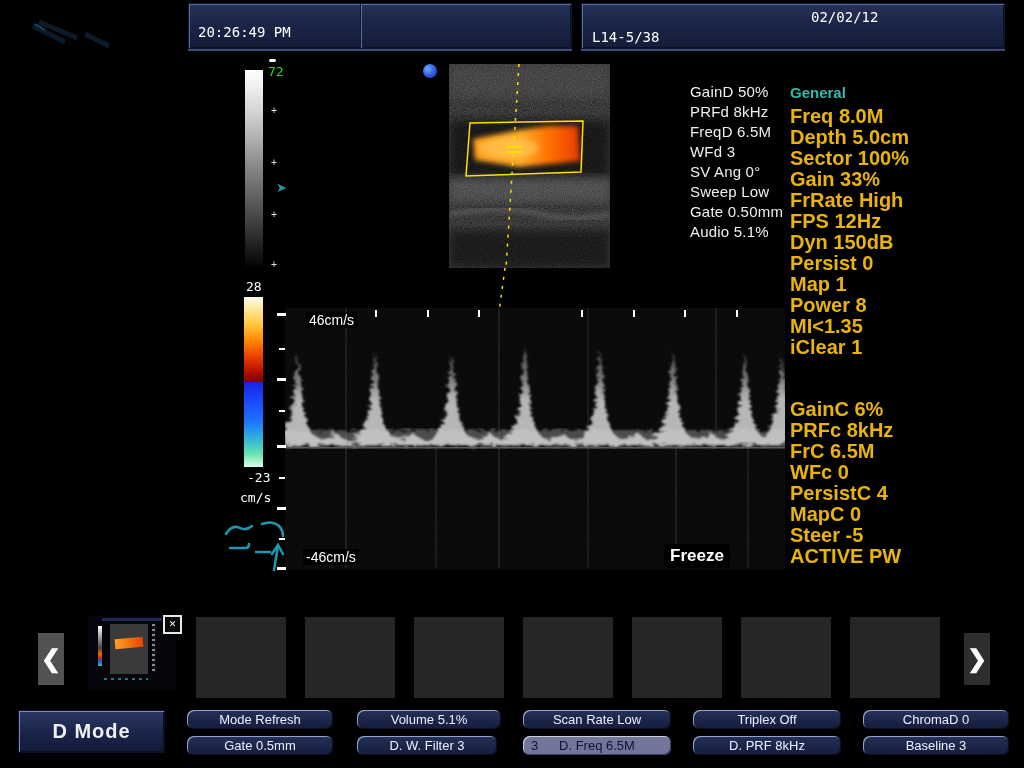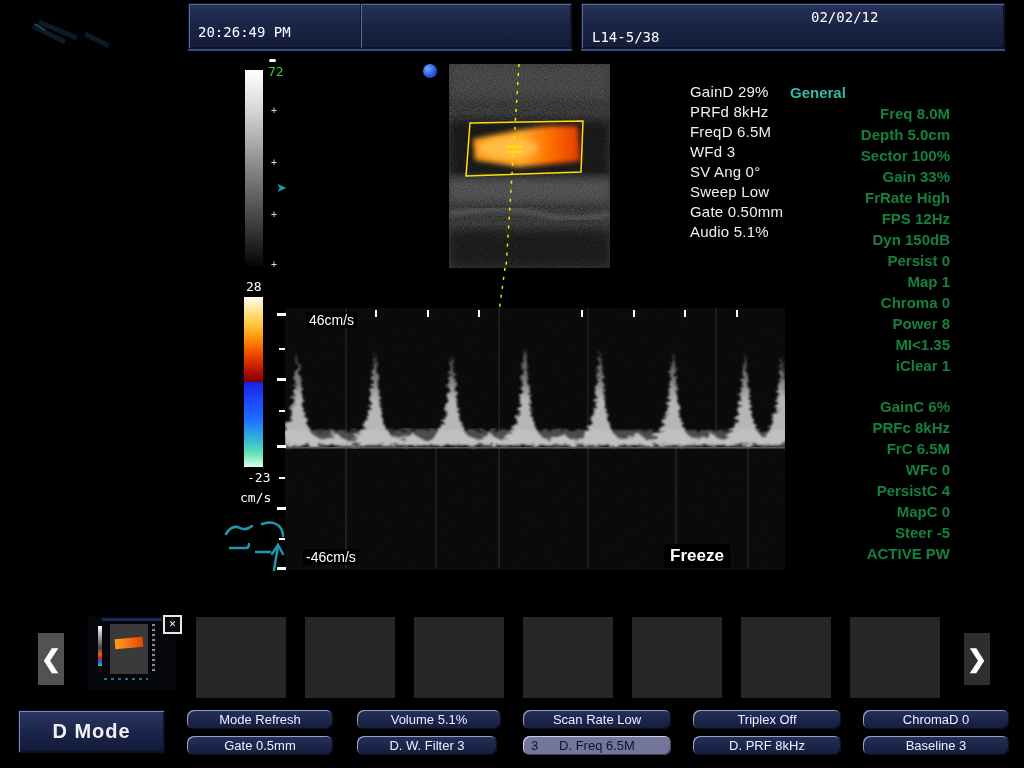--- a/index.html
+++ b/index.html
@@ -33,21 +33,21 @@
     background:linear-gradient(180deg,#1a22df 0%,#1b48ff 22%,#1e70ff 45%,#2fb2da 66%,#63e2af 84%,#dcffe9 100%);
   }
   .bar-label { position:absolute; color:#fff; font-family:"DejaVu Sans Mono",monospace; font-size:13px; }
   .depth-tick { position:absolute; color:#ddd; font-size:10px; font-family:"DejaVu Sans Mono",monospace; line-height:6px; }
   .focus-arrow { position:absolute; left:276px; top:180px; color:#1e9aa8; font-size:13px; }
 
   
   .dop-params { left:690px; top:83px; width:100px; }
   .dop-params .pline { height:20px; font-size:15px; color:#efefef; white-space:nowrap; letter-spacing:.2px; }
   .rpanel { left:790px; width:160px; }
-  .rpanel .pline { height:21px; font-size:15px; font-weight:bold; color:#15803d; white-space:nowrap;text-align:right; }
+  .rpanel .pline { height:21px; font-size:20px; font-weight:bold; color:#eab308; white-space:nowrap; }
   .preset-header { position:absolute; left:790px; top:84px; font-size:15px; font-weight:bold; color:#35b8ac; }
 
   
   .spec-label { position:absolute; background:#000; color:#fff; font-size:14px; padding:0 3px; white-space:nowrap; }
   .freeze-label { position:absolute; left:664px; top:544px; background:#000; color:#fff; font-size:17px; font-weight:bold; padding:2px 6px; }
   .vtick { position:absolute; background:#fff; }
   .wdot { position:absolute; left:526px; top:310px; width:7px; height:7px; border-radius:50%; background:#fff; }
 
   
   .probe-dot {
@@ -175,42 +175,41 @@
     <line x1="57" y1="83" x2="73" y2="83" stroke="#ffe000" stroke-width="2"></line>
     <line x1="57" y1="88" x2="73" y2="88" stroke="#ffe000" stroke-width="2"></line>
   </svg>
 </div>
 <svg class="abs" style="left:494px;top:268px" width="16" height="44">
   <line x1="11" y1="0" x2="5" y2="44" stroke="#ffe000" stroke-width="1.5" stroke-dasharray="3 6"></line>
 </svg>
 <div class="wdot"></div>
 
 <div class="abs dop-params" id="dop-list">
-    <div class="pline">GainD 29%</div>
+    <div class="pline">GainD 50%</div>
     <div class="pline">PRFd 8kHz</div>
     <div class="pline">FreqD 6.5M</div>
     <div class="pline">WFd 3</div>
     <div class="pline">SV Ang 0°</div>
     <div class="pline">Sweep Low</div>
     <div class="pline">Gate 0.50mm</div>
     <div class="pline">Audio 5.1%</div>
   </div>
 
 <span class="preset-header">General</span>
 <div class="abs rpanel" style="top:105px">
     <div class="pline">Freq 8.0M</div>
     <div class="pline">Depth 5.0cm</div>
     <div class="pline">Sector 100%</div>
     <div class="pline">Gain 33%</div>
     <div class="pline">FrRate High</div>
     <div class="pline">FPS 12Hz</div>
     <div class="pline">Dyn 150dB</div>
     <div class="pline">Persist 0</div>
     <div class="pline">Map 1</div>
-    <div class="pline">Chroma 0</div>
     <div class="pline">Power 8</div>
     <div class="pline">MI&lt;1.35</div>
     <div class="pline">iClear 1</div>
   </div>
 <div class="abs rpanel" style="top:398px">
     <div class="pline">GainC 6%</div>
     <div class="pline">PRFc 8kHz</div>
     <div class="pline">FrC 6.5M</div>
     <div class="pline">WFc 0</div>
     <div class="pline">PersistC 4</div>

